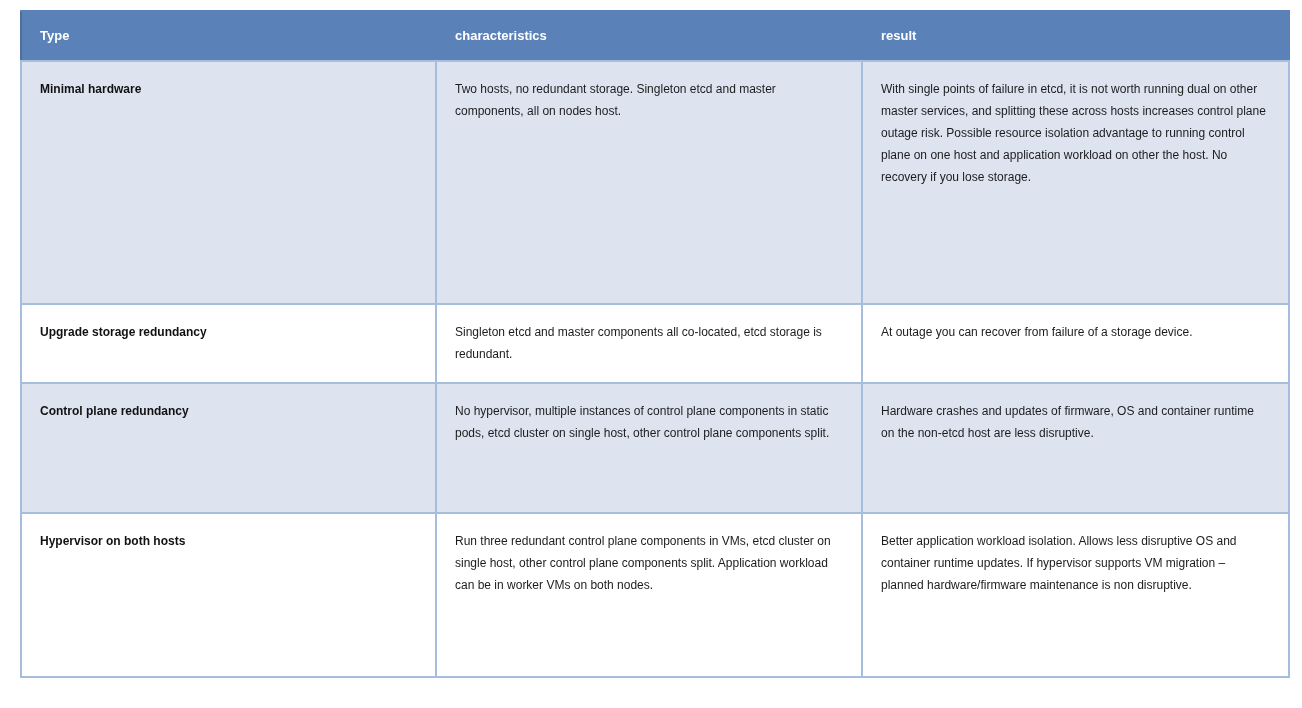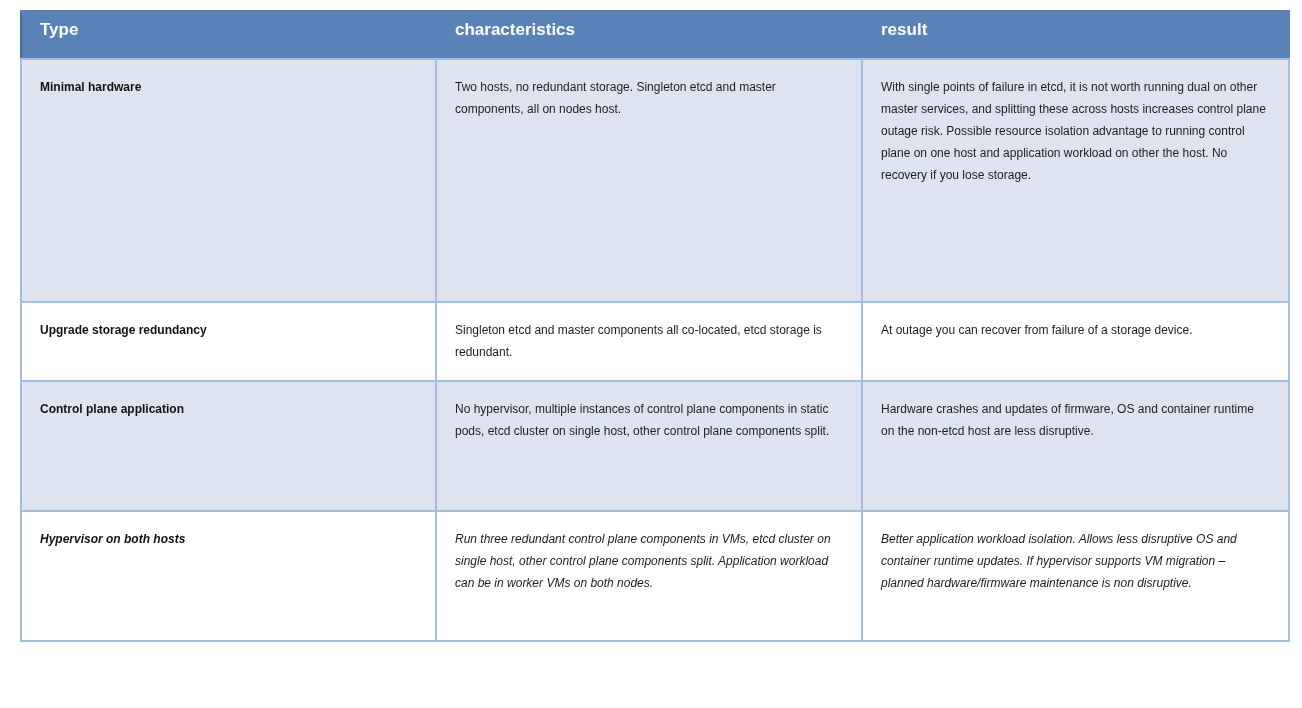--- a/index.html
+++ b/index.html
@@ -43,37 +43,37 @@
     font-size: 12px;
     line-height: 22px;
     color: var(--body-text, #1c1c1e);
     overflow: hidden;
   }
 
   table.comparison thead th {
     background: var(--header-bg, #5b82b8);
     color: var(--header-text, #ffffff);
     font-weight: bold;
-    font-size: 17px;
+    font-size: 13px;
     border-top-color: var(--header-bg, #5b82b8);
     border-left-color: var(--header-bg, #5b82b8);
     border-right-color: var(--header-bg, #5b82b8);
-    padding-top: 7px;
+    padding-top: 13px;
     padding-bottom: 13px;
     height: 48px;
   }
   table.comparison thead th:first-child { border-left-color: #4d6f9e; }
 
   table.comparison tbody tr { background: var(--row-bg, #ffffff); }
   table.comparison tbody tr:nth-child(odd) { background: var(--row-alt-bg, #dde4f0); }
 
   table.comparison tbody tr.r1 { height: 243px; }
   table.comparison tbody tr.r2 { height: 79px; margin-top: 19px; }
   table.comparison tbody tr.r3 { height: 130px; }
-  table.comparison tbody tr.r4 { height: 130px; font-style: italic; }
+  table.comparison tbody tr.r4 { height: 164px; }
 
   table.comparison td.type-cell {
     font-weight: bold;
     color: #111111;
   }
 </style>
 </head>
 <body>
 
 <div class="table-wrap">
@@ -95,21 +95,21 @@
         <td class="type-cell">Minimal hardware</td>
         <td>Two hosts, no redundant storage. Singleton etcd and master components, all on nodes host.</td>
         <td>With single points of failure in etcd, it is not worth running dual on other master services, and splitting these across hosts increases control plane outage risk. Possible resource isolation advantage to running control plane on one host and application workload on other the host. No recovery if you lose storage.</td>
       </tr>
       <tr class="r2">
         <td class="type-cell">Upgrade storage redundancy</td>
         <td>Singleton etcd and master components all co-located, etcd storage is redundant.</td>
         <td>At outage you can recover from failure of a storage device.</td>
       </tr>
       <tr class="r3">
-        <td class="type-cell">Control plane application</td>
+        <td class="type-cell">Control plane redundancy</td>
         <td>No hypervisor, multiple instances of control plane components in static pods, etcd cluster on single host, other control plane components split.</td>
         <td>Hardware crashes and updates of firmware, OS and container runtime on the non-etcd host are less disruptive.</td>
       </tr>
       <tr class="r4">
         <td class="type-cell">Hypervisor on both hosts</td>
         <td>Run three redundant control plane components in VMs, etcd cluster on single host, other control plane components split. Application workload can be in worker VMs on both nodes.</td>
         <td>Better application workload isolation. Allows less disruptive OS and container runtime updates. If hypervisor supports VM migration – planned hardware/firmware maintenance is non disruptive.</td>
       </tr>
     </tbody>
   </table>

